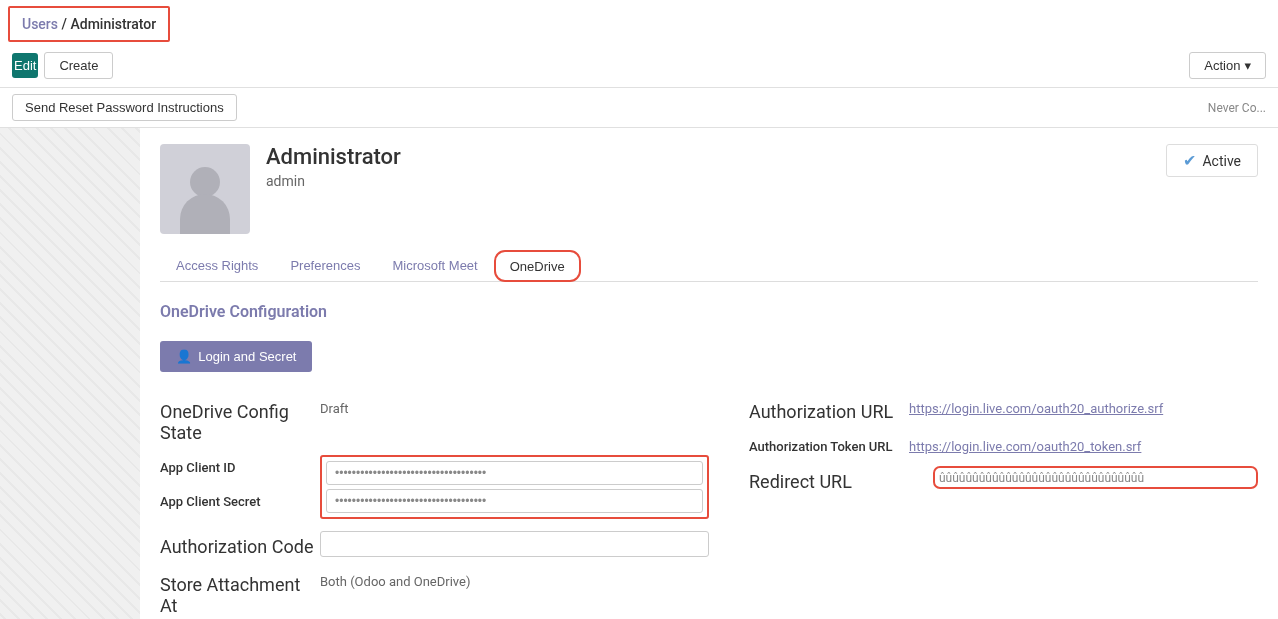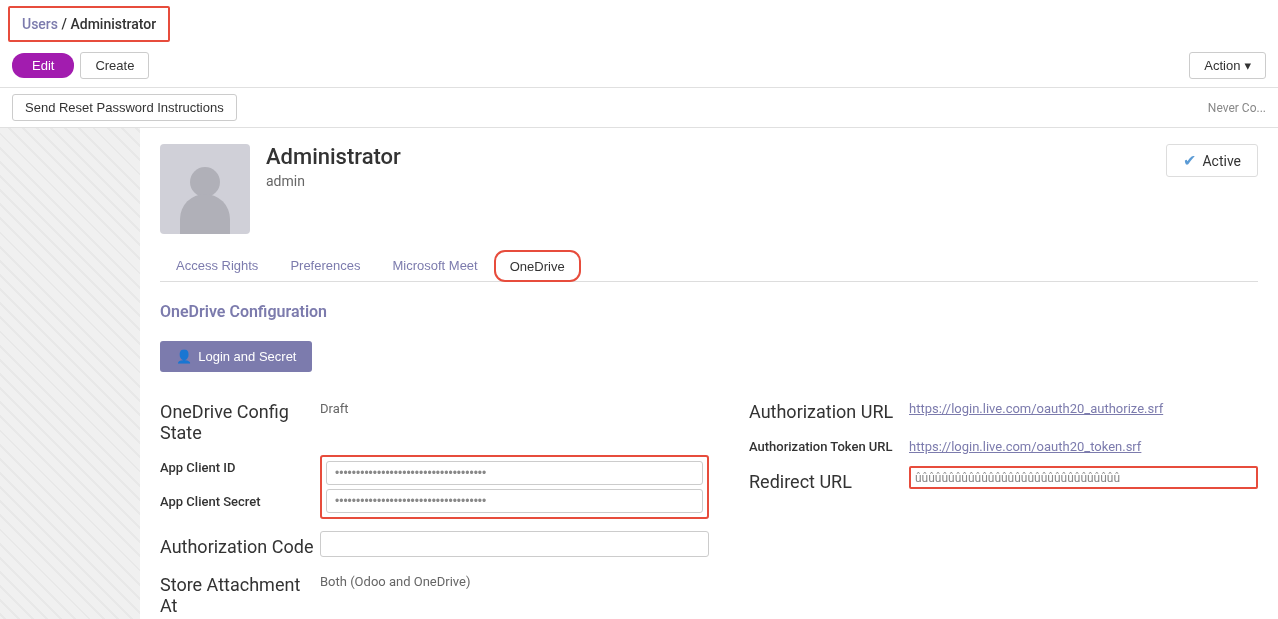--- a/index.html
+++ b/index.html
@@ -18,25 +18,25 @@
 
     
     .toolbar {
       display: flex;
       align-items: center;
       padding: 4px 12px 8px 12px;
       gap: 6px;
       border-bottom: 1px solid #e0e0e0;
     }
     .btn-edit {
-      background: #a21caf;
+      background: #0f766e;
       color: #fff;
       border: none;
-      padding: 5px 20px;
-      border-radius: 12px;
+      padding: 5px 2px;
+      border-radius: 3px;
       cursor: pointer;
       font-size: 13px;
     }
     .btn-create {
       background: #fff;
       color: #333;
       border: 1px solid #ccc;
       padding: 5px 14px;
       border-radius: 3px;
       cursor: pointer;
@@ -240,23 +240,24 @@
       border: 1px solid #ccc;
       border-radius: 3px;
       padding: 4px 8px;
       font-size: 12px;
       color: #888;
       background: #fff;
       height: 26px;
     }
     .redirect-group {
       border: 2px solid #e74c3c;
-      border-radius: 2px;
+      border-radius: 7px;
       padding: 2px 4px;
       flex: 1;
+      margin-left: 24px;
     }
     .redirect-value {
       font-size: 12px;
       color: #888;
       word-break: break-all;
     }
     .link-value {
       color: #7c7bad;
       font-size: 13px;
     }

